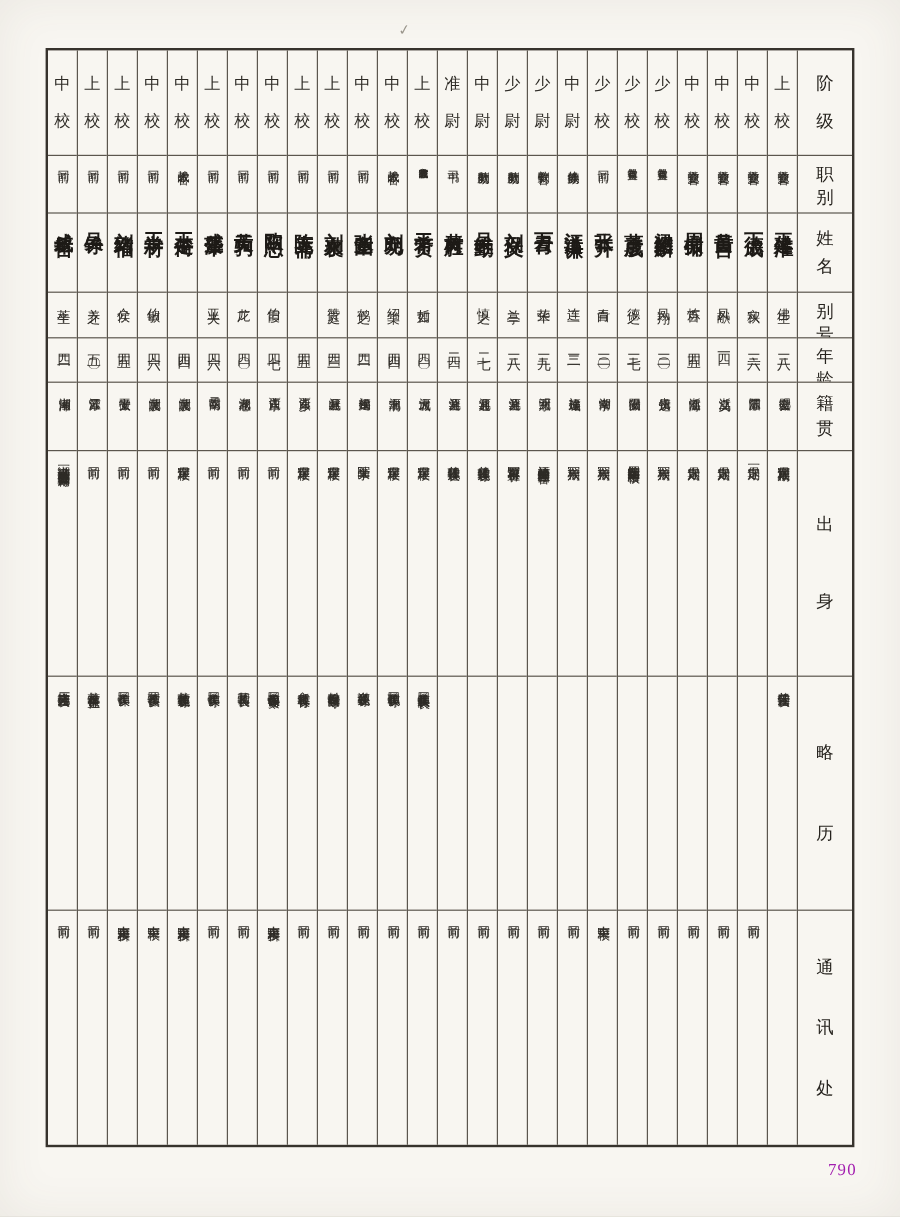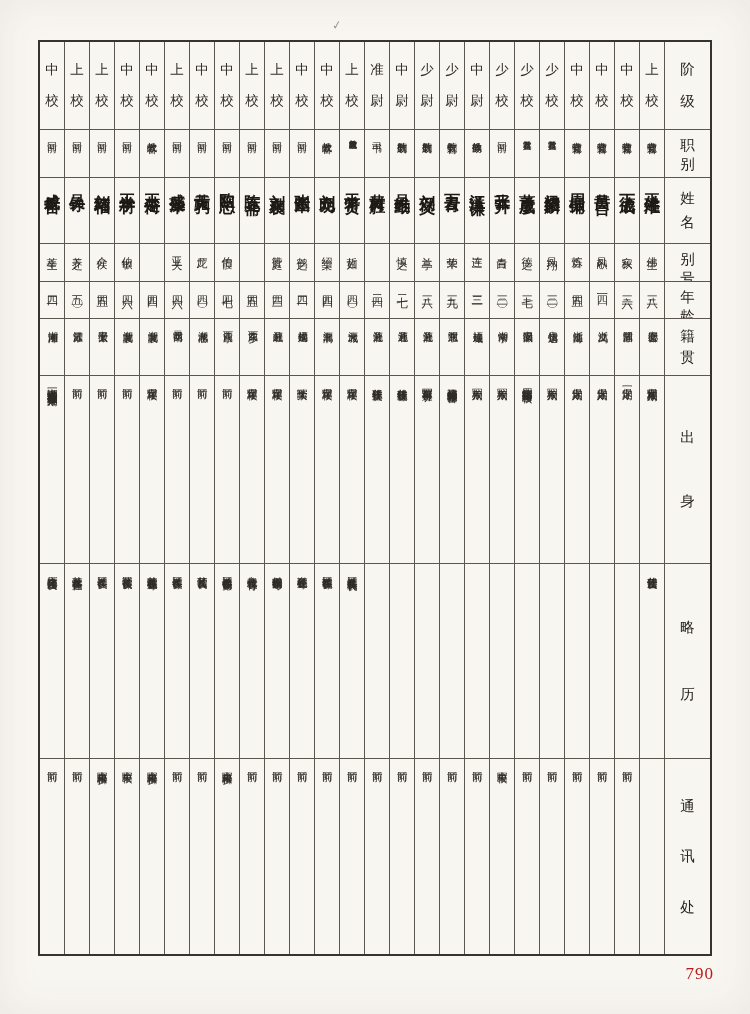--- a/index.html
+++ b/index.html
@@ -74,22 +74,22 @@
     align-items: center;
     justify-content: space-evenly;
     padding: 6px 0;
   }
   .rchar { font-size: 13.5px; color: #2e2b26; }
   .hchar { font-size: 14.5px; color: #26231e; }
 
   .page-number {
     position: absolute;
     right: 36px; bottom: 30px;
-    font-size: 17px;
-    color: #b91c1c;
+    font-size: 14px;
+    color: #a21caf;
     letter-spacing: 1px;
   }
   .pen-mark {
     position: absolute;
     left: 332px; top: 18px;
     font-size: 12px;
     color: #9a958b;
     transform: rotate(-8deg);
   }
 </style>

